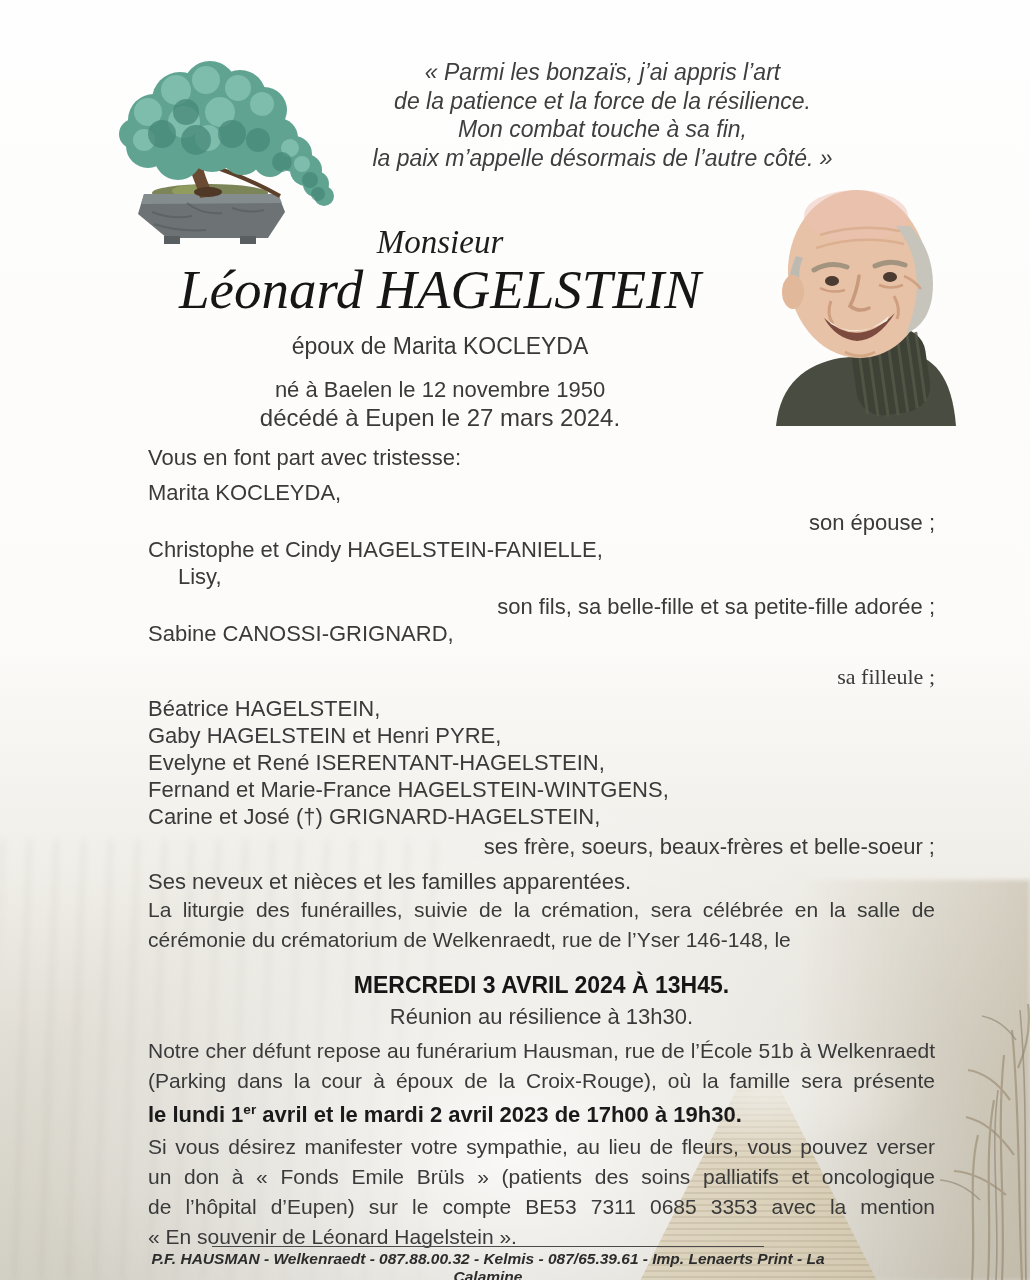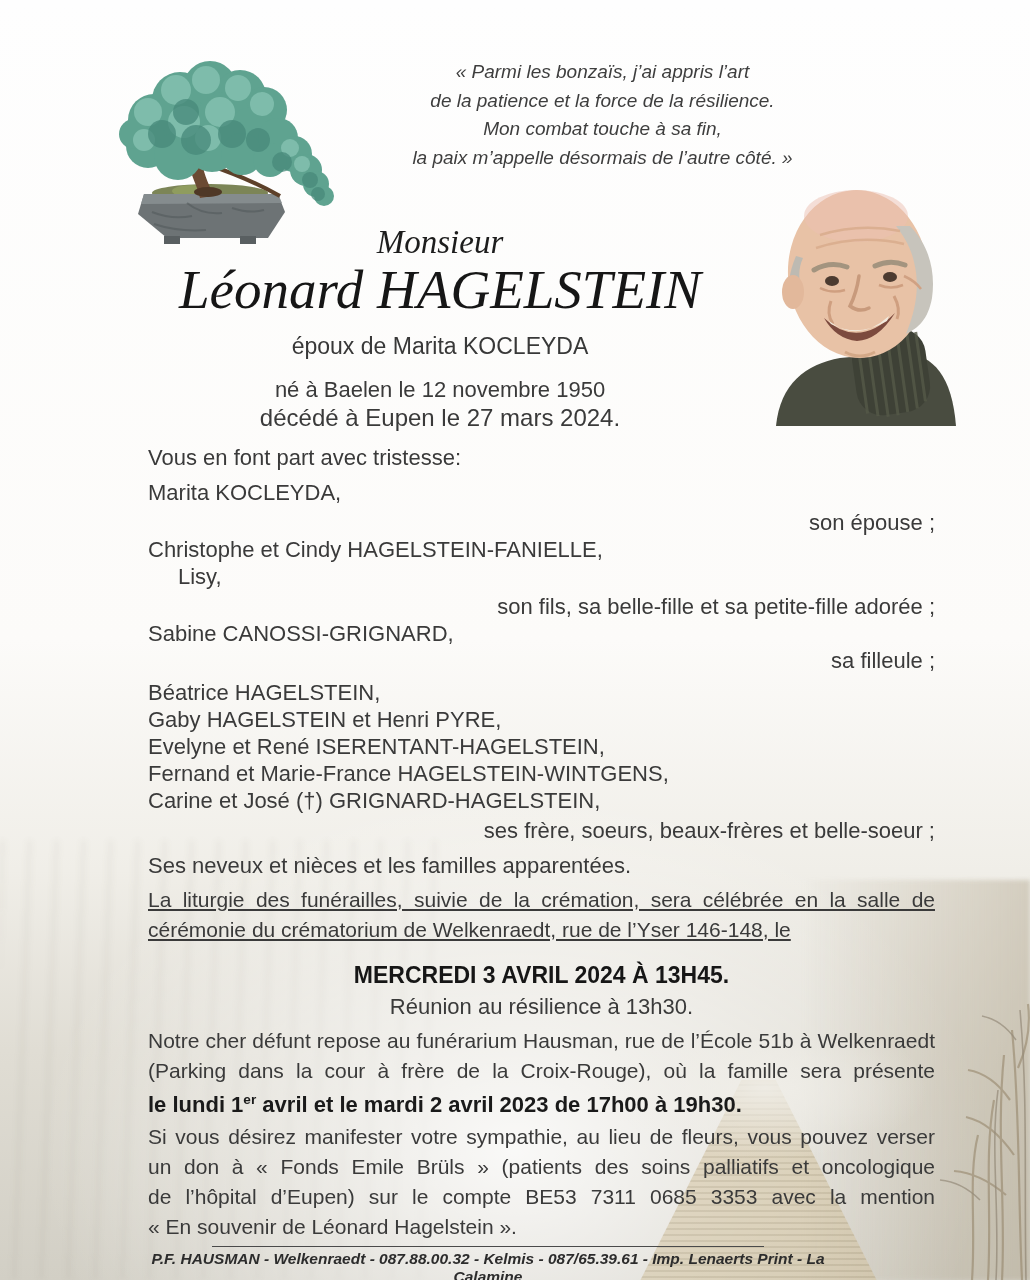--- a/index.html
+++ b/index.html
@@ -19,40 +19,40 @@
   .boardwalk{position:absolute;left:638px;bottom:0;width:246px;height:200px;z-index:0;opacity:.55;
     clip-path:polygon(42% 0%,56% 0%,97% 100%,1% 100%);
     background:repeating-linear-gradient(180deg,rgba(211,195,158,.95) 0 4px,rgba(184,166,128,.95) 4px 6px);
     filter:blur(.6px);}
   .boardwalk-mist{position:absolute;left:600px;bottom:120px;width:330px;height:120px;z-index:0;
     background:radial-gradient(ellipse at 50% 40%,rgba(240,238,232,.9),rgba(240,238,232,0) 70%);}
   .reeds{position:absolute;right:0;bottom:0;width:130px;height:330px;z-index:0;opacity:.6;filter:blur(.4px);}
   
   .bonsai{position:absolute;left:92px;top:42px;width:250px;height:205px;z-index:2;}
   .quote{position:absolute;left:350px;top:58px;width:505px;z-index:2;
-    font-style:italic;font-size:19px;line-height:28.5px;text-align:center;color:#3e3e3e;}
+    font-style:italic;font-size:23px;line-height:28.5px;text-align:center;color:#3e3e3e;}
   .portrait{position:absolute;left:758px;top:173px;width:210px;height:254px;z-index:2;}
   .header{position:absolute;left:110px;top:224px;width:660px;text-align:center;z-index:2;}
   .m-title{font-family:"Liberation Serif",serif;font-style:italic;font-size:33px;line-height:36px;color:#1d1d1d;}
   .m-name{font-family:"Liberation Serif",serif;font-style:italic;font-size:55px;line-height:60px;color:#161616;}
   .spouse{font-size:23px;line-height:28px;margin-top:12px;color:#383838;}
   .birth{font-size:22px;line-height:28px;margin-top:16px;}
   .death{font-size:24px;line-height:28px;}
   
   .body-col{position:absolute;left:148px;top:444px;width:787px;z-index:2;font-size:22px;line-height:27px;}
   .intro{margin-bottom:8px;}
   .nm{}
   .nm-indent{padding-left:30px;}
   .rel{text-align:right;margin-top:3px;}
-  .rel-2{text-align:right;margin-top:0;}
+  .rel-2{text-align:right;margin-top:16px;font-family:Liberation Serif, serif;}
   .grp4{margin-top:5px;}
   .families{margin-top:8px;}
   .para{font-size:21px;line-height:30px;}
   .jl{text-align:justify;text-align-last:justify;}
-  .liturgy{margin-top:6px;text-decoration:underline;}
+  .liturgy{}
   .date-line{margin-top:16px;text-align:center;font-weight:bold;font-size:23px;line-height:28px;color:#161616;}
   .meeting{margin-top:4px;text-align:center;}
   .repose{margin-top:6px;}
   .bold-line{font-weight:bold;font-size:22px;line-height:27px;color:#1a1a1a;}
   .bold-line sup{font-size:0.62em;}
   .donation{margin-top:4px;}
   
   .footer-rule{position:absolute;left:212px;top:1246px;width:552px;height:0;border-top:1.6px solid #4a4a4a;z-index:2;}
   .footer-text{position:absolute;left:150px;top:1250px;width:676px;text-align:center;z-index:2;
     font-style:italic;font-weight:600;font-size:15.5px;color:#2c2c2c;}
@@ -218,21 +218,21 @@
     <div class="para liturgy">
       <div class="jl">La liturgie des funérailles, suivie de la crémation, sera célébrée en la salle de</div>
       <div>cérémonie du crématorium de Welkenraedt, rue de l’Yser 146-148, le</div>
     </div>
 
     <div class="date-line">MERCREDI 3 AVRIL 2024 À 13H45.</div>
     <div class="meeting">Réunion au résilience à 13h30.</div>
 
     <div class="para repose">
       <div class="jl">Notre cher défunt repose au funérarium Hausman, rue de l’École 51b à Welkenraedt</div>
-      <div class="jl">(Parking dans la cour à frère de la Croix-Rouge), où la famille sera présente</div>
+      <div class="jl">(Parking dans la cour à époux de la Croix-Rouge), où la famille sera présente</div>
       <div class="bold-line"><span>le lundi 1</span><sup>er</sup><span> avril et le mardi 2 avril 2023 de 17h00 à 19h30.</span></div>
     </div>
 
     <div class="para donation">
       <div class="jl">Si vous désirez manifester votre sympathie, au lieu de fleurs, vous pouvez verser</div>
       <div class="jl">un don à « Fonds Emile Brüls » (patients des soins palliatifs et oncologique</div>
       <div class="jl">de l’hôpital d’Eupen) sur le compte BE53 7311 0685 3353 avec la mention</div>
       <div>« En souvenir de Léonard Hagelstein ».</div>
     </div>
   </div>

